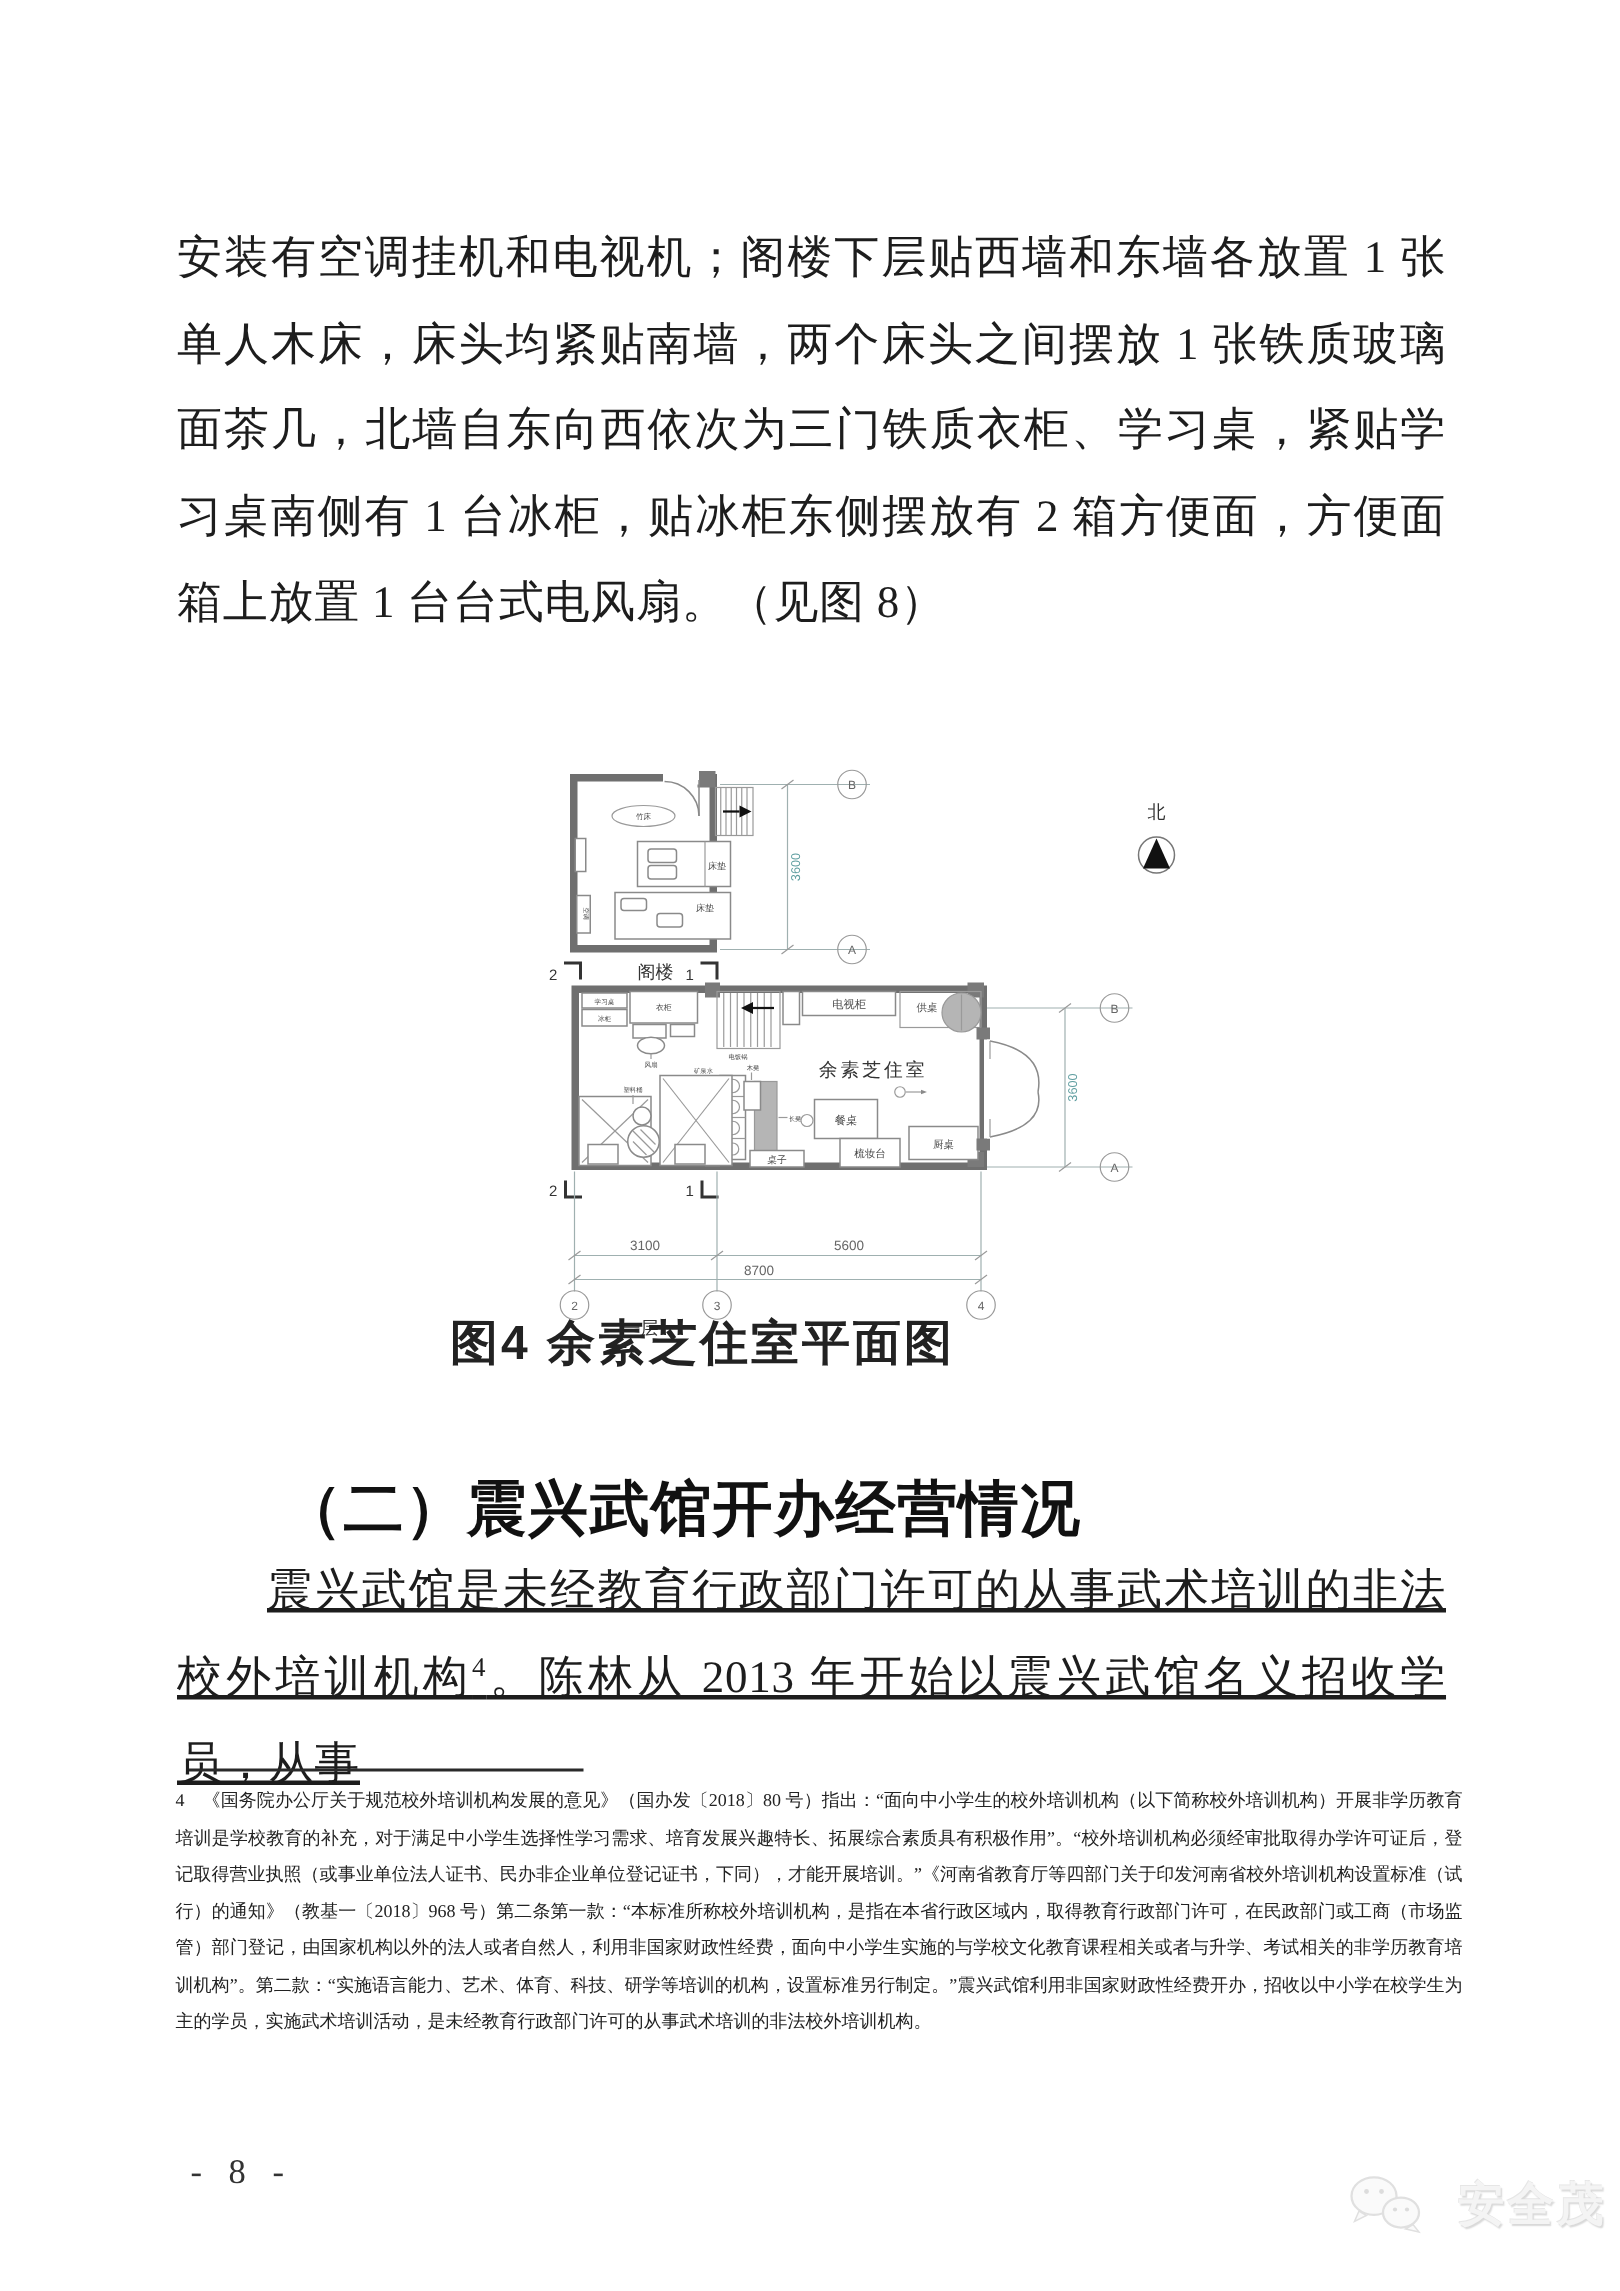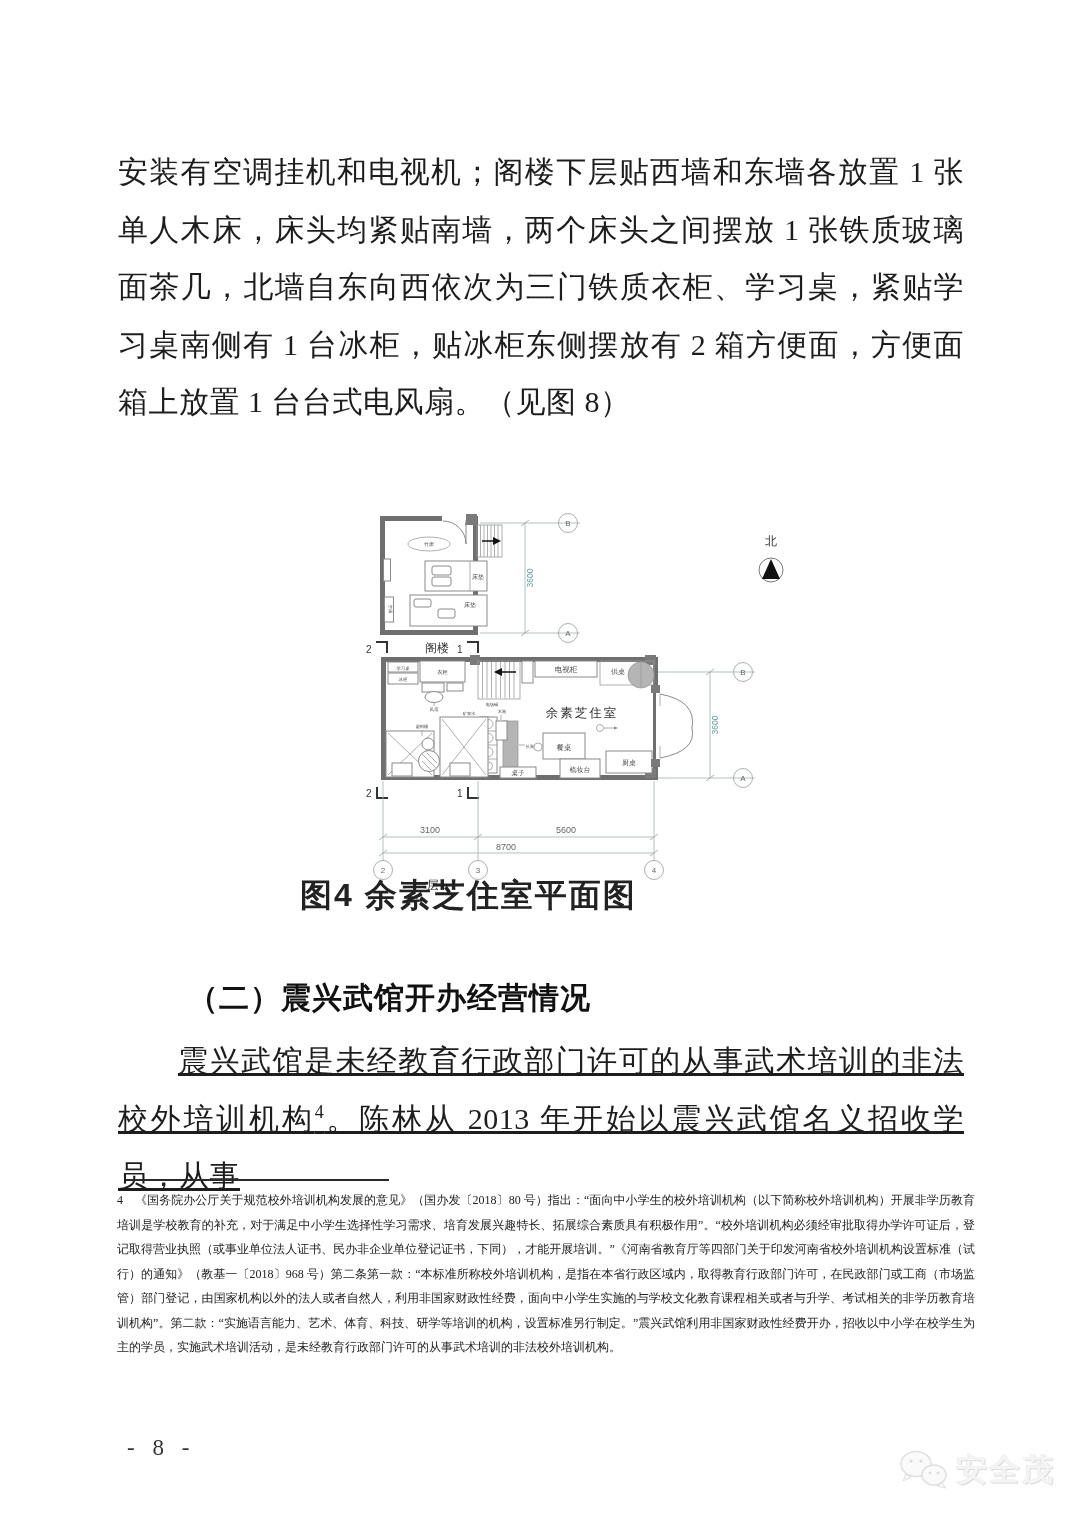--- a/index.html
+++ b/index.html
@@ -11,39 +11,39 @@
   .para{
     position:absolute;left:118px;width:846px;
     font-size:30px;line-height:57.5px;text-align:justify;
     color:#1d1d1d;letter-spacing:0.5px;
   }
   #para1{top:143px;}
   #para2{top:1032px;text-indent:60px;text-decoration:underline;}
   #para2 sup{font-size:18px;line-height:0;}
   #section-heading{
     position:absolute;left:118px;top:978px;width:846px;
-    font-size:30px;font-weight:bold;color:#111;
+    font-size:40px;font-weight:bold;color:#111;
     padding-left:70px;box-sizing:border-box;letter-spacing:1px;
   }
   #figure-wrap{position:absolute;left:330px;top:495px;width:460px;height:402px;}
   #figure-caption{
     position:absolute;left:300px;top:874px;width:520px;
     font-family:"Liberation Sans","DejaVu Sans",sans-serif;
     font-weight:bold;font-size:32px;color:#222;letter-spacing:2px;
   }
   #footnote-rule{position:absolute;left:126px;top:1179px;width:263px;height:2px;background:#2a2a2a;}
   #footnote{
     position:absolute;left:117px;top:1188px;width:858px;
     font-size:12px;line-height:24.5px;text-align:justify;color:#222;
   }
   #page-number{
     position:absolute;left:127px;top:1435px;font-size:23px;color:#333;letter-spacing:6px;
   }
   #watermark{
-    position:absolute;left:898px;top:1448px;display:flex;align-items:center;gap:6px;
+    position:absolute;left:898px;top:1448px;display:flex;align-items:center;gap:22px;
     color:#ececec;user-select:none;
   }
   #watermark .wm-text{
     font-family:"Liberation Sans","DejaVu Sans",sans-serif;
     font-size:31px;font-weight:bold;letter-spacing:2px;
     color:#f4f4f4;text-shadow:1px 1px 1px #d9d9d9, -0.5px -0.5px 0 #e6e6e6;
   }
   
   .wall{fill:#ffffff;stroke:#6f6f6f;stroke-width:5;}
   .thin{stroke:#8a8a8a;stroke-width:1;fill:none;}

